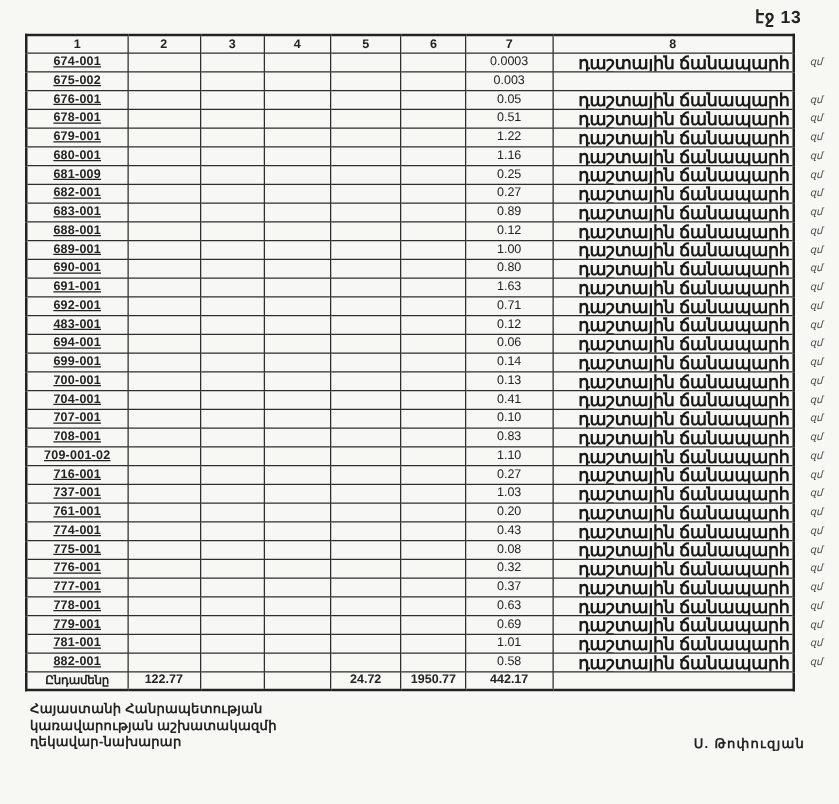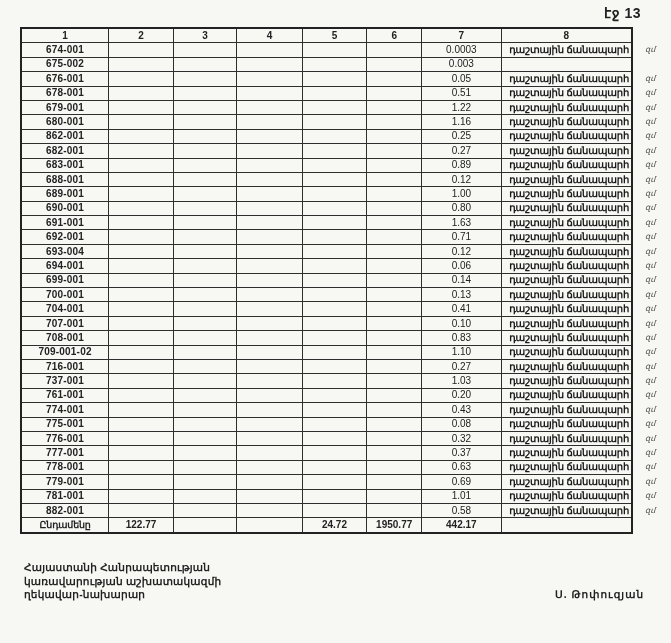--- a/index.html
+++ b/index.html
@@ -24,25 +24,25 @@
     font-size:10px;line-height:1;
     overflow:hidden;white-space:nowrap;
     text-align:center;vertical-align:middle;
     color:#222;
   }
   .b{border:1px solid #2e2e2e;}
   thead .b{border-top:2px solid #222;font-weight:bold;}
   .col1{border-left:2px solid #222;}
   .col8{border-right:2px solid #222;}
   .lastrow .b{border-bottom:2px solid #222;}
-  td.id{font-weight:600;letter-spacing:.2px;}
+  td.id{font-weight:600;letter-spacing:.2px;text-decoration:underline;}
   td.val{font-weight:400;}
   td.desc{
-    text-align:right;padding-left:1px;
-    font-weight:700;font-size:10px;letter-spacing:-.2px;
+    text-align:center;padding-left:20px;
+    font-weight:700;font-size:14px;letter-spacing:-.2px;
     color:#1a1a1a;
   }
   td.note{
     border:none;background:transparent;
     font-size:8px;color:#4a4a4a;text-align:left;padding-left:12px;
     font-style:italic;
     margin-left:35px;
   }
   td.total-label{font-weight:700;font-size:9.5px;letter-spacing:-.2px;}
   td.total-num{font-weight:700;}
@@ -147,21 +147,21 @@
     <td class="b"></td>
     <td class="b"></td>
     <td class="b"></td>
     <td class="b"></td>
     <td class="b"></td>
     <td class="b val">1.16</td>
     <td class="b col8 desc">դաշտային ճանապարհ</td>
     <td class="note">զմ</td>
   </tr>
       <tr>
-    <td class="b col1 id">862-001</td>
+    <td class="b col1 id">681-009</td>
     <td class="b"></td>
     <td class="b"></td>
     <td class="b"></td>
     <td class="b"></td>
     <td class="b"></td>
     <td class="b val">0.25</td>
     <td class="b col8 desc">դաշտային ճանապարհ</td>
     <td class="note">զմ</td>
   </tr>
       <tr>
@@ -235,21 +235,21 @@
     <td class="b"></td>
     <td class="b"></td>
     <td class="b"></td>
     <td class="b"></td>
     <td class="b"></td>
     <td class="b val">0.71</td>
     <td class="b col8 desc">դաշտային ճանապարհ</td>
     <td class="note">զմ</td>
   </tr>
       <tr>
-    <td class="b col1 id">693-004</td>
+    <td class="b col1 id">483-001</td>
     <td class="b"></td>
     <td class="b"></td>
     <td class="b"></td>
     <td class="b"></td>
     <td class="b"></td>
     <td class="b val">0.12</td>
     <td class="b col8 desc">դաշտային ճանապարհ</td>
     <td class="note">զմ</td>
   </tr>
       <tr>

